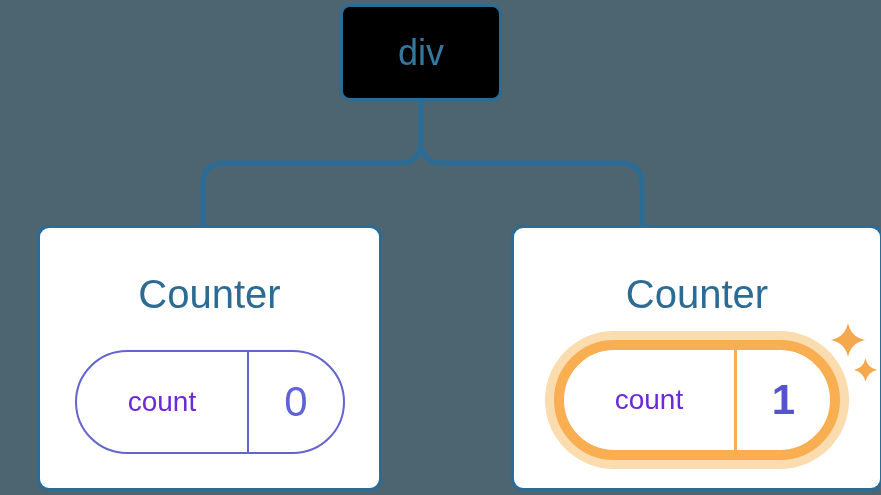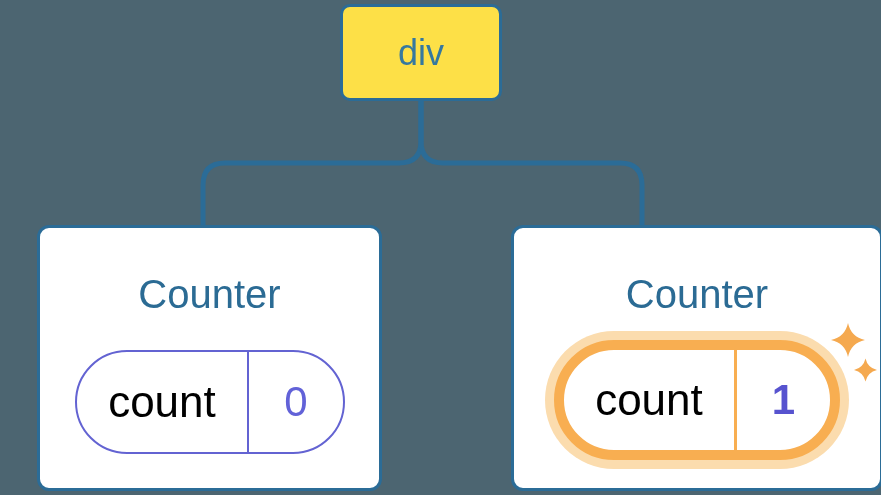--- a/index.html
+++ b/index.html
@@ -9,21 +9,21 @@
     height: 495px;
     background: #4c6571;
     font-family: "Liberation Sans", sans-serif;
     overflow: hidden;
   }
   
   .node-root {
     position: absolute;
     left: 340px; top: 4px;
     width: 162px; height: 97px;
-    background: #fde047;
+    background: #000000;
     border: 3px solid #2b6c97;
     border-radius: 10px;
     box-sizing: border-box;
     display: flex; align-items: center; justify-content: center;
     font-size: 36px;
     color: #35789f;
   }
   
   .edges {
     position: absolute;
@@ -67,22 +67,22 @@
     width: 266px; height: 100px;
     border: 2px solid #6363d2;
     border-radius: 60px;
     box-sizing: content-box;
     display: flex;
     background: #ffffff;
   }
   .pill-key {
     width: 65%;
     display: flex; align-items: center; justify-content: center;
-    font-size: 44px;
-    color: #000000;
+    font-size: 28px;
+    color: #6d28d9;
     border-right: 2px solid #6363d2;
     box-sizing: border-box;
   }
   .pill-val {
     width: 35%;
     display: flex; align-items: center; justify-content: center;
     font-size: 42px;
     color: #6262d8;
   }
   

